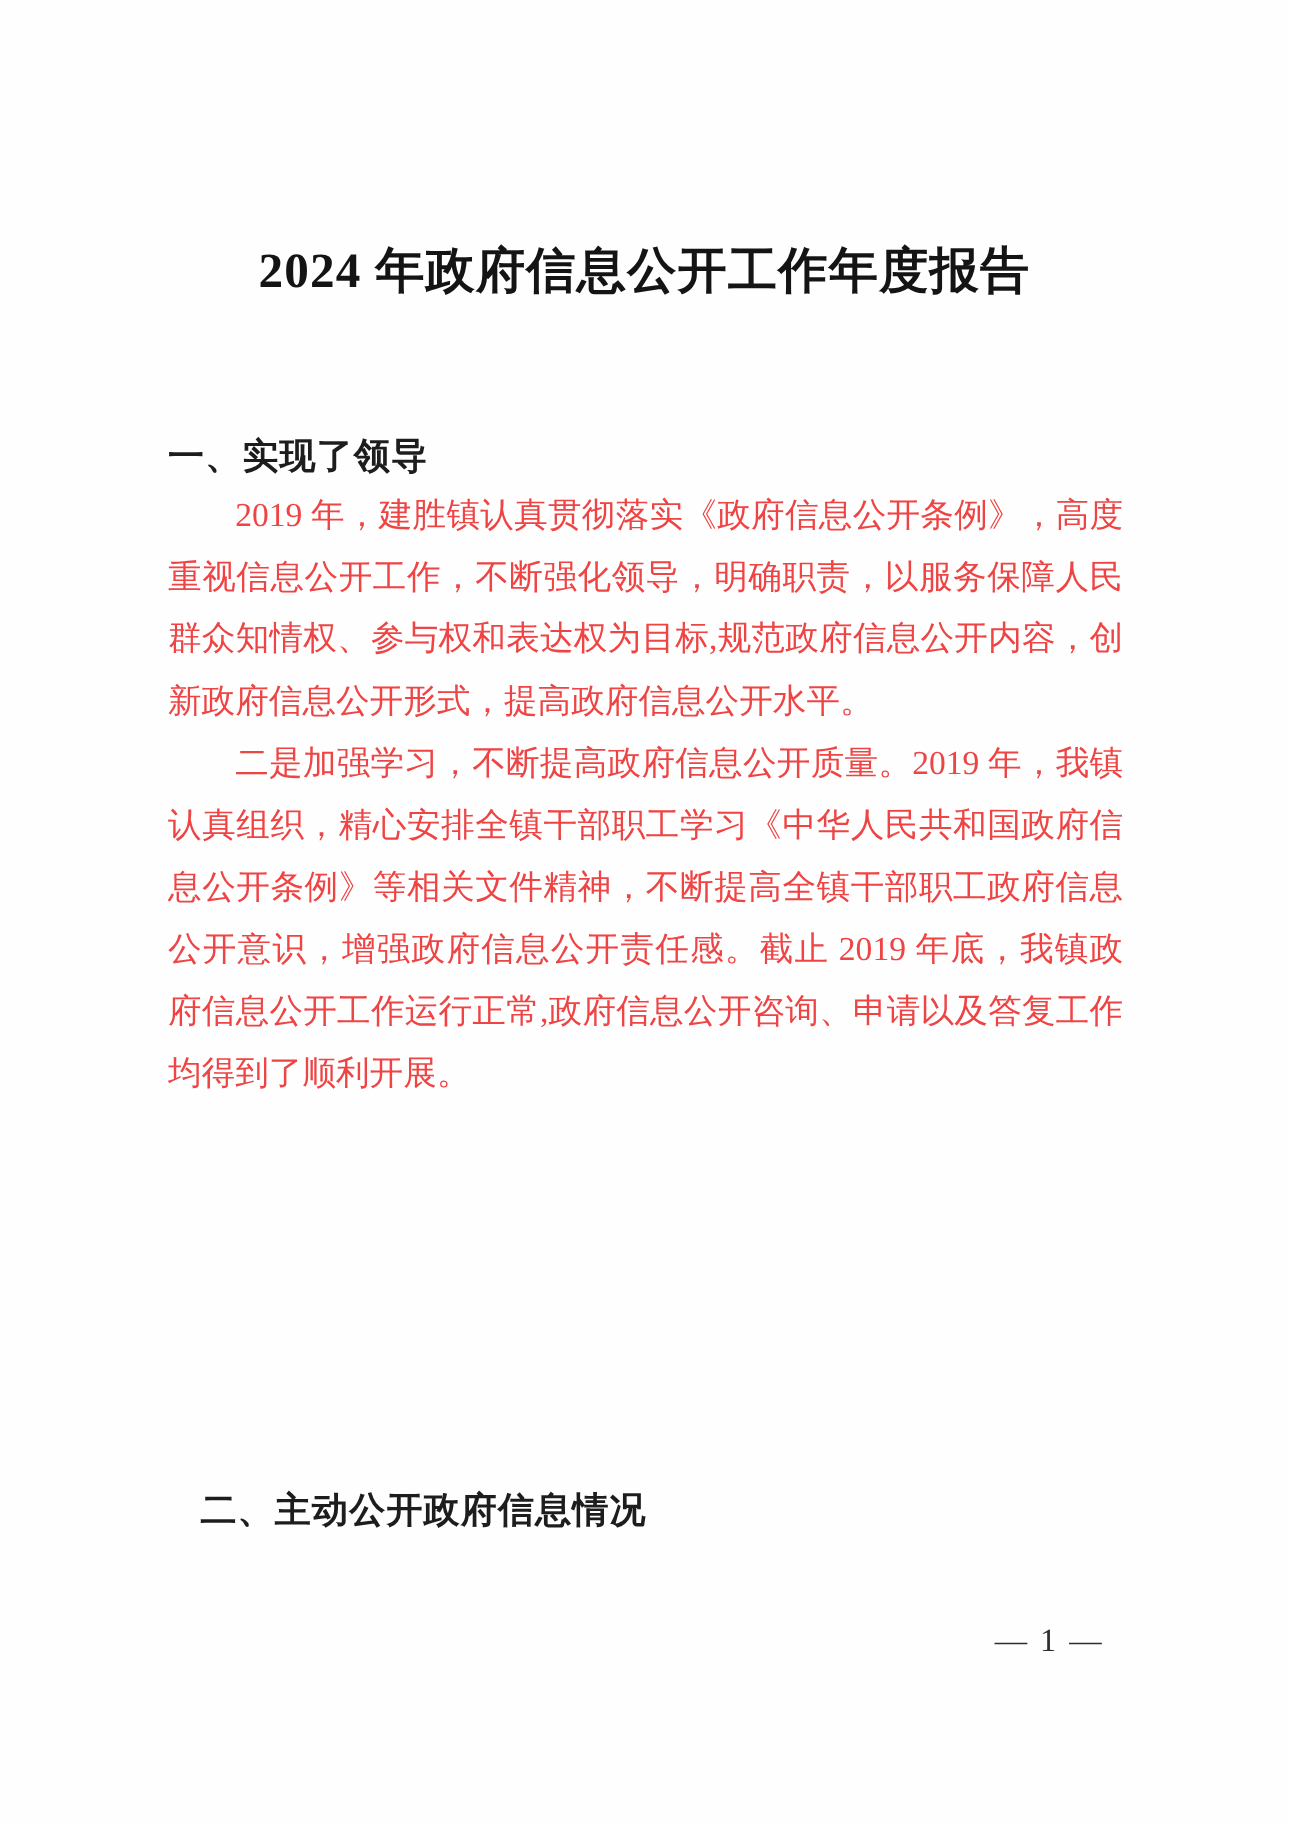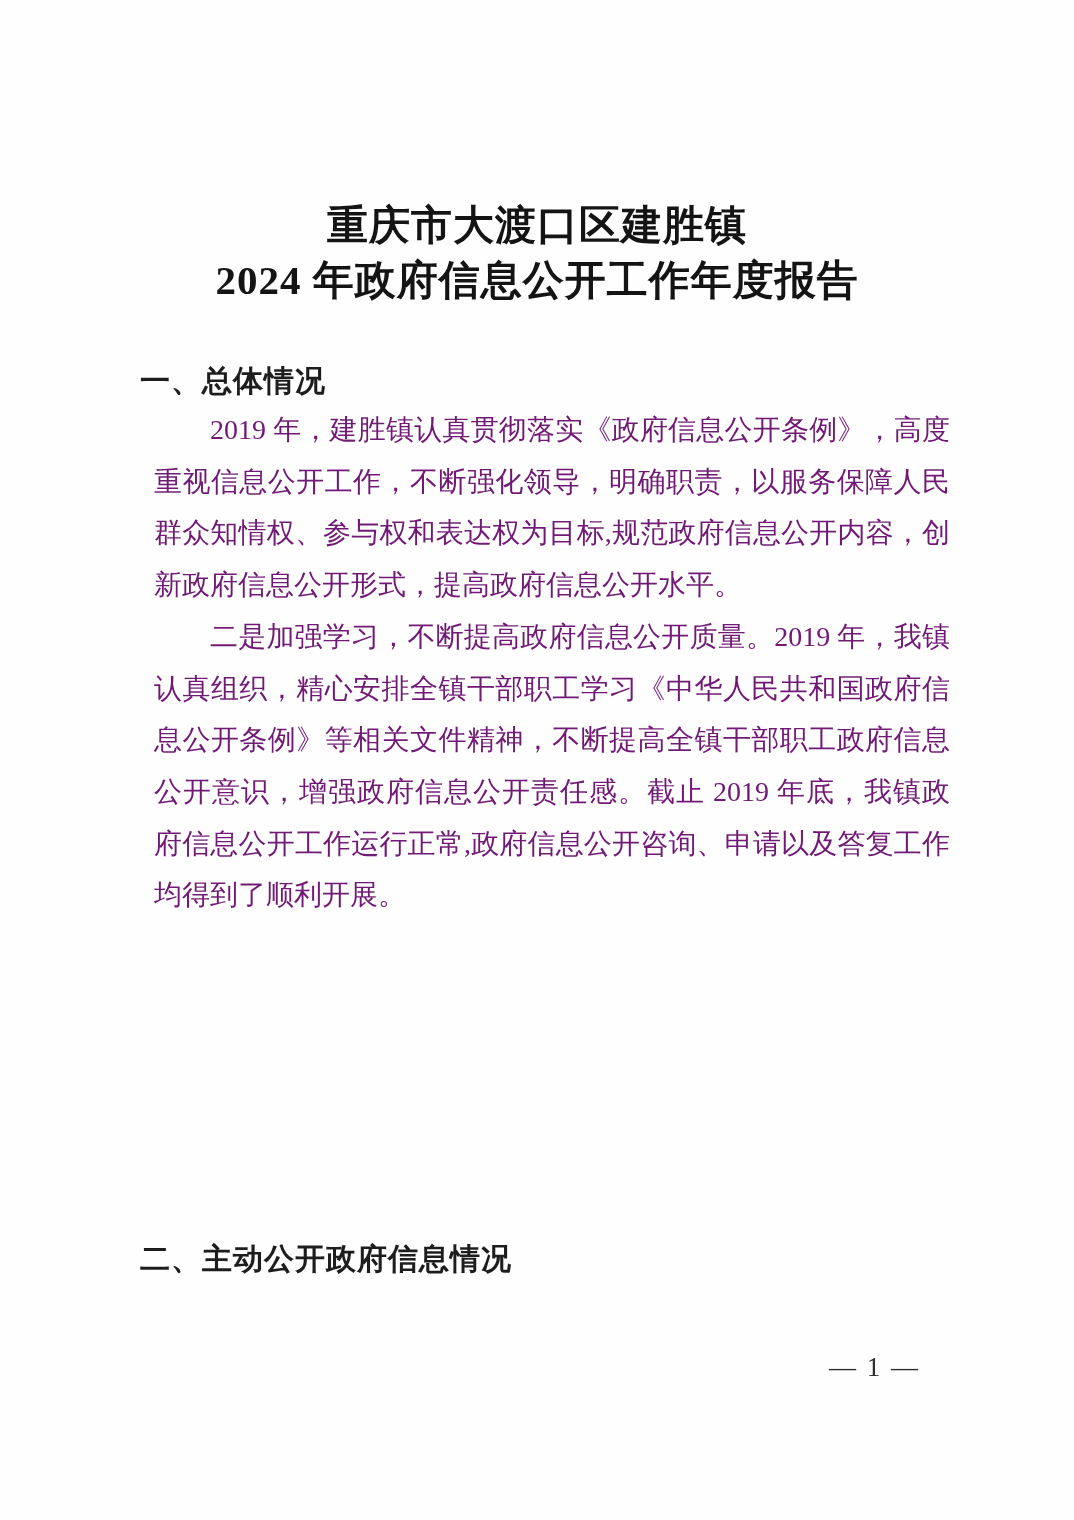--- a/index.html
+++ b/index.html
@@ -33,27 +33,27 @@
     left: 140px;
     width: 796px;
     font-family: "Liberation Sans", sans-serif;
     font-weight: 700;
     font-size: 30px;
     line-height: 38px;
     color: #1d1d1d;
     letter-spacing: 1px;
   }
   .heading-1 { top: 362px; }
-  .heading-2 { top: 1240px; }
+  .heading-2 { top: 1240px; margin-left: 27px; }
   .body-text {
     position: absolute;
     top: 404px;
-    left: 154px;
+    left: 140px;
     width: 796px;
-    color: #701a75;
+    color: #ef4444;
   }
   .body-text p {
     margin: 0;
     font-family: "Liberation Serif", serif;
     font-size: 28px;
     line-height: 51.7px;
     text-align: justify;
     text-justify: inter-ideograph;
     text-indent: 2em;
   }
@@ -67,25 +67,24 @@
     letter-spacing: 2px;
     white-space: nowrap;
   }
 </style>
 </head>
 <body>
 
 <div class="page">
 
   <div class="doc-title">
-    <div>重庆市大渡口区建胜镇</div>
     <div>2024 年政府信息公开工作年度报告</div>
   </div>
 
-  <div class="section-heading heading-1">一、总体情况</div>
+  <div class="section-heading heading-1">一、实现了领导</div>
 
   <div class="body-text">
     <p>2019 年，建胜镇认真贯彻落实《政府信息公开条例》，高度重视信息公开工作，不断强化领导，明确职责，以服务保障人民群众知情权、参与权和表达权为目标,规范政府信息公开内容，创新政府信息公开形式，提高政府信息公开水平。</p>
     <p>二是加强学习，不断提高政府信息公开质量。2019 年，我镇认真组织，精心安排全镇干部职工学习《中华人民共和国政府信息公开条例》等相关文件精神，不断提高全镇干部职工政府信息公开意识，增强政府信息公开责任感。截止 2019 年底，我镇政府信息公开工作运行正常,政府信息公开咨询、申请以及答复工作均得到了顺利开展。</p>
   </div>
 
   <div class="section-heading heading-2">二、主动公开政府信息情况</div>
 
   <div class="page-number">— 1 —</div>
 

